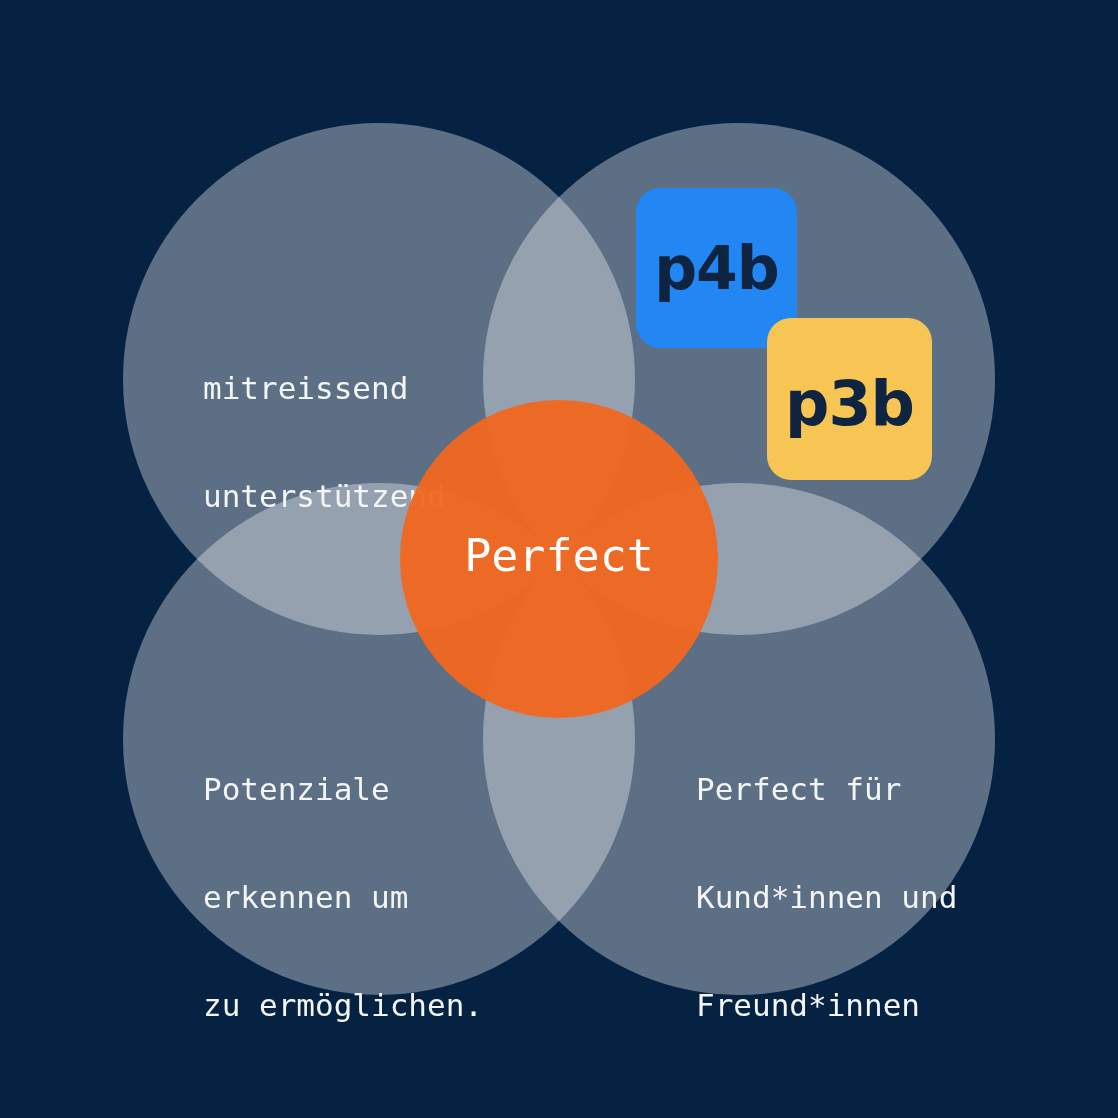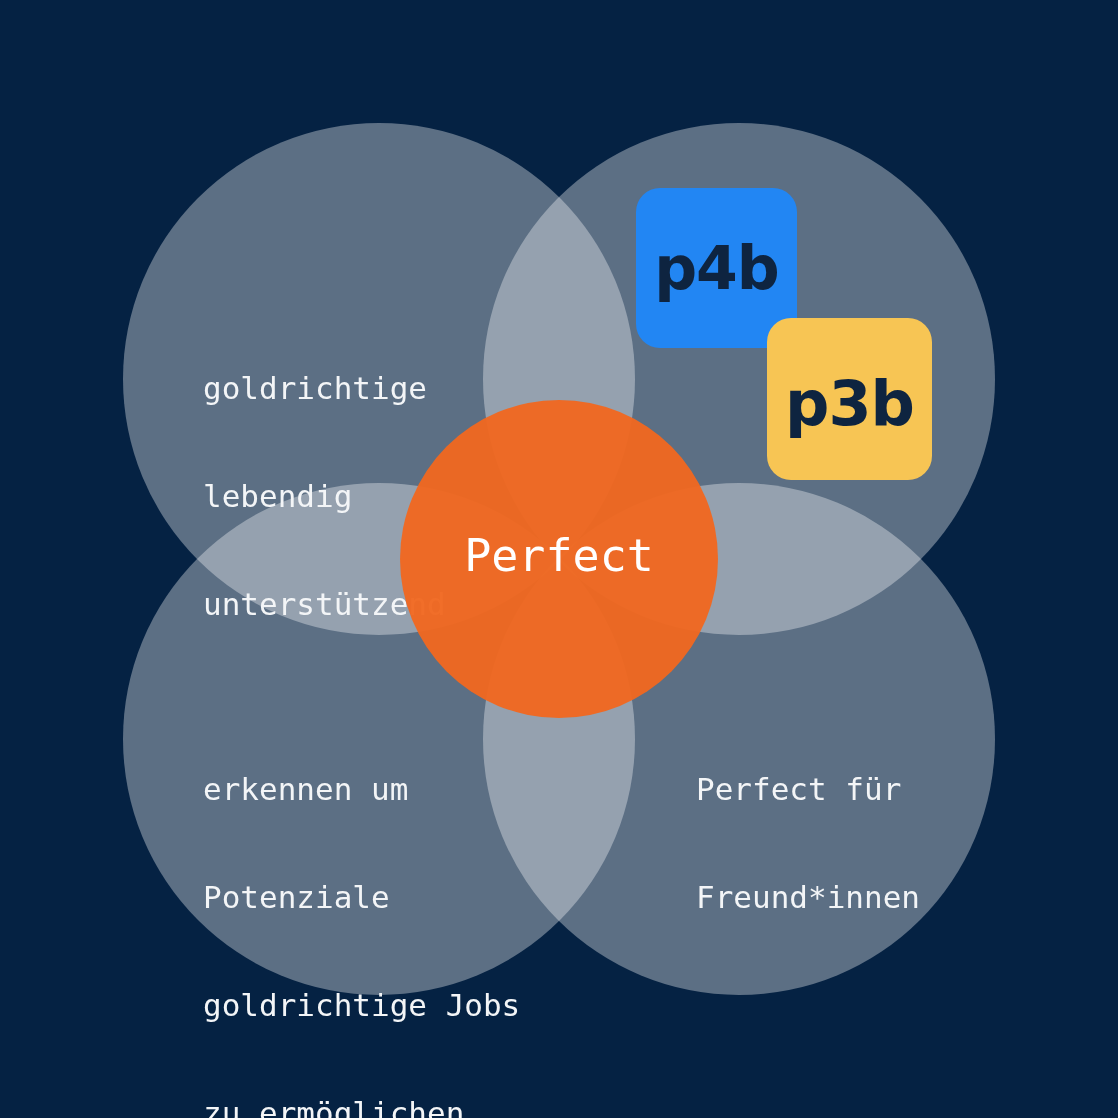--- a/index.html
+++ b/index.html
@@ -94,34 +94,33 @@
 <body>
 
 <div class="canvas">
 
   <div class="venn-circle tl"></div>
   <div class="venn-circle tr"></div>
   <div class="venn-circle bl"></div>
   <div class="venn-circle br"></div>
 
   <div class="circle-label tl">
-    <span class="line">goldrichtige</span>
-    <span class="line">lebendig</span>
+    <span class="line">mitreissend</span>
     <span class="line">unterstützend</span>
   </div>
 
   <div class="circle-label bl">
+    <span class="line">Potenziale</span>
     <span class="line">erkennen um</span>
-    <span class="line">Potenziale</span>
-    <span class="line">goldrichtige Jobs</span>
     <span class="line">zu ermöglichen.</span>
   </div>
 
   <div class="circle-label br">
     <span class="line">Perfect für</span>
+    <span class="line">Kund*innen und</span>
     <span class="line">Freund*innen</span>
   </div>
 
   <div class="center-circle">
     <span class="line">Perfect</span>
   </div>
 
   <div class="badge p4b">
     <span>p4b</span>
   </div>

